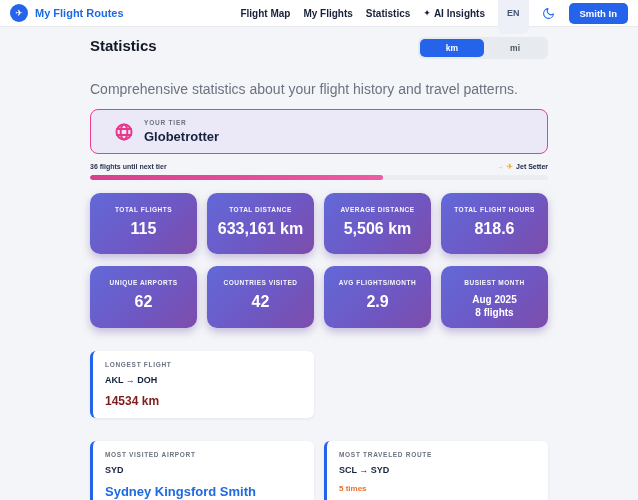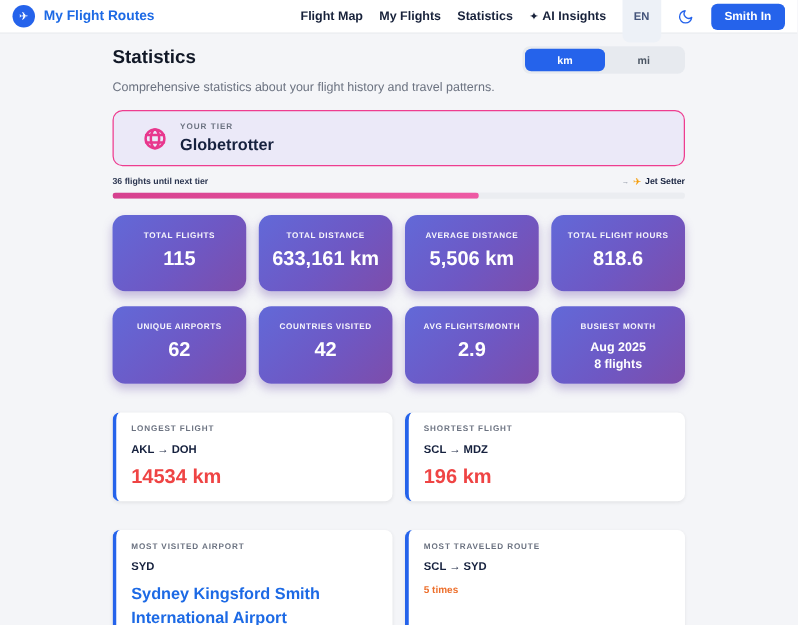--- a/index.html
+++ b/index.html
@@ -26,21 +26,21 @@
 
   
   .container { width:458px; margin:0 auto; padding-top:10px; }
 
   .page-head { display:flex; align-items:flex-start; justify-content:space-between; }
   .page-title { font-size:15px; font-weight:bold; color:#111827; }
   .unit-toggle { background:#e7eaef; border-radius:6px; padding:2px; display:flex; }
   .unit-btn { border:none; background:transparent; color:#4b5563; font-size:8.5px;
     font-weight:bold; padding:4px 26px; border-radius:5px; cursor:pointer; font-family:inherit; }
   .unit-btn.active { background:#2563eb; color:#fff; }
-  .subtitle { font-size:10px; color:#6b7280; margin-top:6px; }
+  .subtitle { font-size:14px; color:#6b7280; margin-top:22px; }
 
   
   .tier-card { margin-top:12px; background:#ebe9f8; border:1px solid #ee3d8f;
     border-radius:8px; padding:9px 23px; display:flex; align-items:center; gap:10px; }
   .globe { width:20px; height:20px; }
   .tier-label { font-size:6.5px; font-weight:bold; color:#6b7280; letter-spacing:0.8px; }
   .tier-name { font-size:13px; font-weight:bold; color:#16213e; margin-top:3px; }
 
   
   .progress-row { display:flex; justify-content:space-between; align-items:center; margin-top:8px; }
@@ -62,21 +62,21 @@
   .stat-sub { font-size:10px; font-weight:bold; margin-top:2px; }
 
   
   .pair-grid { display:grid; grid-template-columns:1fr 1fr; gap:10px; }
   .highlights { margin-top:23px; }
   .records { margin-top:23px; }
   .white-card { background:#fff; border-radius:6px; border-left:3px solid #2563eb;
     box-shadow:0 1px 3px rgba(0,0,0,0.07); padding:10px 12px; }
   .wc-label { font-size:6.5px; font-weight:bold; color:#6b7280; letter-spacing:0.7px; }
   .wc-route { font-size:9px; font-weight:bold; color:#16213e; margin-top:7px; }
-  .wc-value { font-size:16px; font-weight:bold; color:#ef4444; margin-top:9px; }
+  .wc-value { font-size:12px; font-weight:bold; color:#7f1d1d; margin-top:9px; }
   .wc-name { font-size:13px; font-weight:bold; color:#1d6ae5; margin-top:8px; line-height:1.45; }
   .wc-detail { font-size:8px; font-weight:bold; color:#ed702d; margin-top:9px; }
   .records .white-card { min-height:110px; }
 </style>
 </head>
 <body>
 
 <nav class="navbar">
   <div class="nav-left">
     <div class="logo">
@@ -173,25 +173,20 @@
       <div class="stat-sub">8 flights</div>
     </div>
   </div>
 
   <div class="pair-grid highlights">
     <div class="white-card">
       <div class="wc-label">LONGEST FLIGHT</div>
       <div class="wc-route">AKL → DOH</div>
       <div class="wc-value">14534 km</div>
     </div>
-    <div class="white-card">
-      <div class="wc-label">SHORTEST FLIGHT</div>
-      <div class="wc-route">SCL → MDZ</div>
-      <div class="wc-value">196 km</div>
-    </div>
   </div>
 
   <div class="pair-grid records">
     <div class="white-card">
       <div class="wc-label">MOST VISITED AIRPORT</div>
       <div class="wc-route">SYD</div>
       <div class="wc-name">Sydney Kingsford Smith International Airport</div>
 
     </div>
     <div class="white-card">

